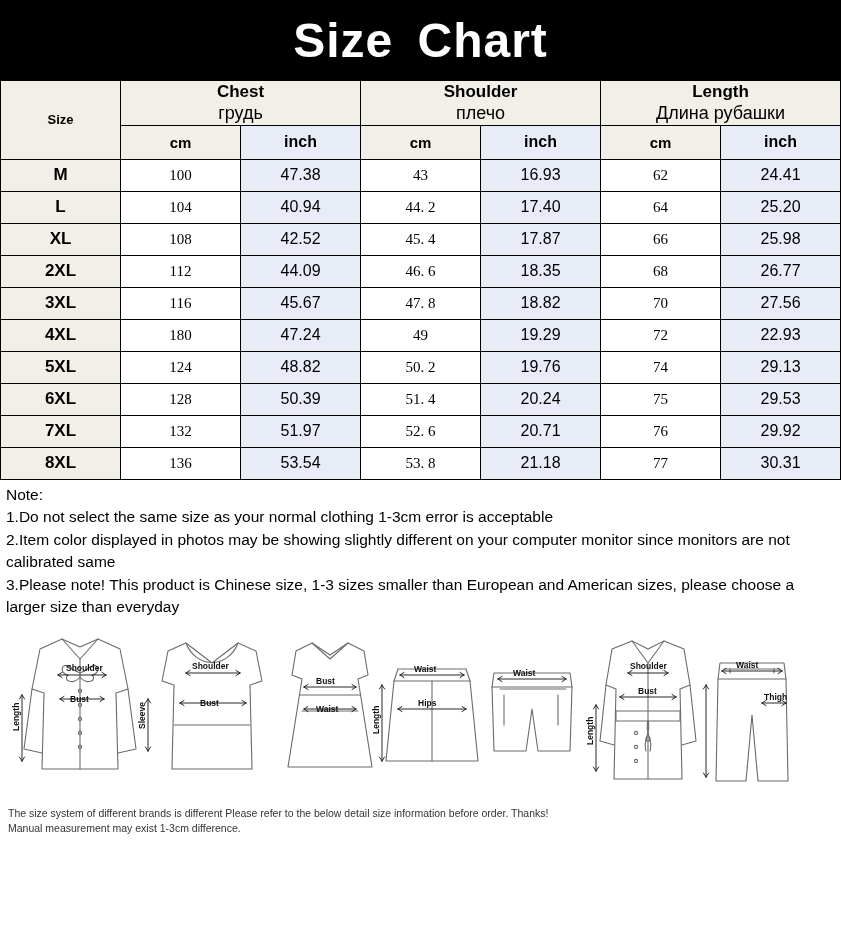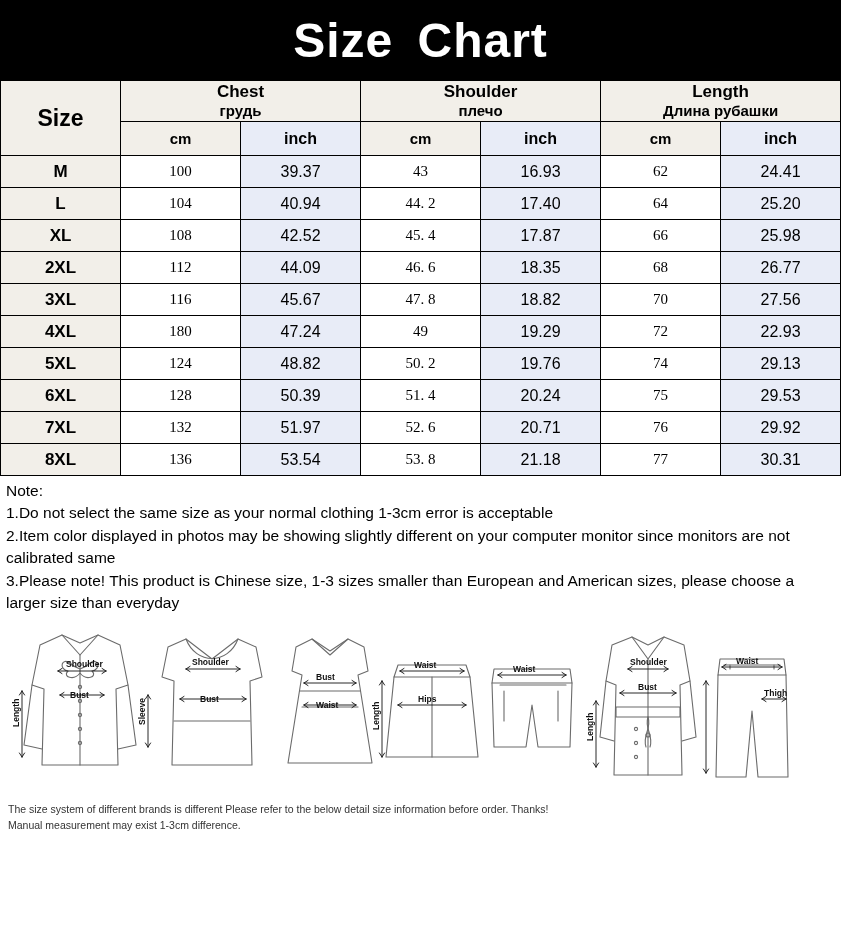--- a/index.html
+++ b/index.html
@@ -51,25 +51,25 @@
   .h-group {
     height: 38px;
     font-size: 17px;
     font-weight: bold;
     background: #f2efe9;
     color: #000;
     line-height: 1.25;
   }
   .h-group .sub {
     display: block;
-    font-size: 15px;
-    font-weight: bold;
+    font-size: 18px;
+    font-weight: normal;
   }
   .h-size {
-    font-size: 23px;
+    font-size: 13px;
     font-weight: bold;
     background: #f2efe9;
   }
   .h-unit {
     height: 34px;
     font-size: 15px;
     font-weight: bold;
     background: #f2efe9;
   }
   .h-unit.inchcell { background: #e8ecf7; }
@@ -158,21 +158,21 @@
         <td class="h-unit">cm</td>
         <td class="h-unit inchcell">inch</td>
         <td class="h-unit">cm</td>
         <td class="h-unit inchcell">inch</td>
       </tr>
     </thead>
     <tbody>
       <tr>
         <td class="rowlabel">M</td>
         <td class="cmcell">100</td>
-        <td class="inchcell">39.37</td>
+        <td class="inchcell">47.38</td>
         <td class="cmcell">43</td>
         <td class="inchcell">16.93</td>
         <td class="cmcell">62</td>
         <td class="inchcell">24.41</td>
       </tr>
       <tr>
         <td class="rowlabel">L</td>
         <td class="cmcell">104</td>
         <td class="inchcell">40.94</td>
         <td class="cmcell">44. 2</td>

